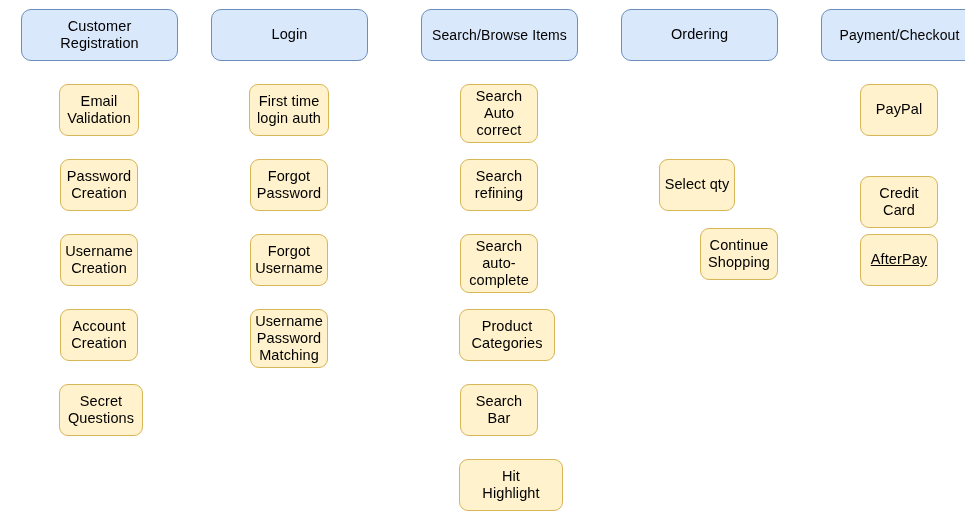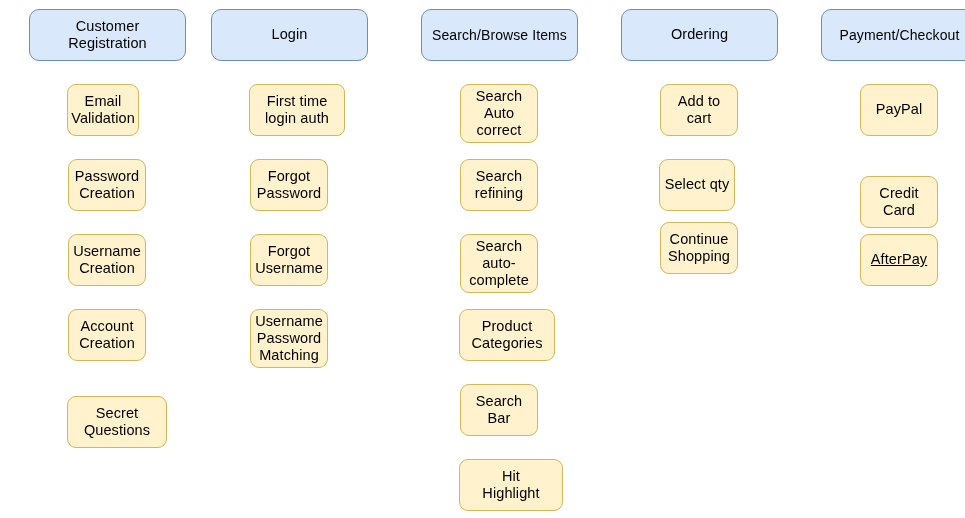--- a/index.html
+++ b/index.html
@@ -65,37 +65,37 @@
     height: 52px;
   }
   .leaf-node.lines-3 {
     height: 59px;
   }
 </style>
 </head>
 <body>
 
 <div id="diagram">
-    <div class="column" style="left: 8px; padding-left: 18px;">
+    <div class="column" style="left: 0px; padding-left: 18px;">
       <div class="node header-node">Customer
 Registration</div>
-      <div class="node leaf-node lines-2" style="width: 72px; left: 59px; top: 84px;">Email
+      <div class="node leaf-node lines-2" style="width: 80px; left: 59px; top: 84px;">Email
 Validation</div>
       <div class="node leaf-node lines-2" style="top: 159px;">Password
 Creation</div>
       <div class="node leaf-node lines-2" style="top: 234px;">Username
 Creation</div>
       <div class="node leaf-node lines-2" style="top: 309px;">Account
 Creation</div>
-      <div class="node leaf-node lines-2" style="width: 100px; left: 59px; top: 384px; margin-top: 12px;">Secret
+      <div class="node leaf-node lines-2" style="width: 84px; left: 59px; top: 384px;">Secret
 Questions</div>
     </div>
     <div class="column" style="left: 190px;">
       <div class="node header-node">Login</div>
-      <div class="node leaf-node lines-2" style="width: 96px; left: 59px; top: 84px; border-radius: 8px;">First time
+      <div class="node leaf-node lines-2" style="width: 80px; left: 59px; top: 84px;">First time
 login auth</div>
       <div class="node leaf-node lines-2" style="top: 159px;">Forgot
 Password</div>
       <div class="node leaf-node lines-2" style="top: 234px;">Forgot
 Username</div>
       <div class="node leaf-node lines-3" style="top: 309px;">Username
 Password
 Matching</div>
     </div>
     <div class="column" style="left: 400px;">
@@ -110,24 +110,22 @@
 complete</div>
       <div class="node leaf-node lines-2" style="width: 96px; left: 59px; top: 309px;">Product
 Categories</div>
       <div class="node leaf-node lines-2" style="top: 384px;">Search
 Bar</div>
       <div class="node leaf-node lines-2" style="width: 104px; left: 59px; top: 459px;">Hit
 Highlight</div>
     </div>
     <div class="column" style="left: 600px;">
       <div class="node header-node">Ordering</div>
-      <div class="node leaf-node lines-2" style="top: 84px;">Add to
-cart</div>
       <div class="node leaf-node lines-1" style="width: 76px; left: 59px; top: 159px;">Select qty</div>
-      <div class="node leaf-node lines-2" style="top: 222px;">Continue
+      <div class="node leaf-node lines-2" style="top: 228px; margin-left: 40px;">Continue
 Shopping</div>
     </div>
     <div class="column" style="left: 800px;">
       <div class="node header-node wide-label">Payment/Checkout</div>
       <div class="node leaf-node lines-1" style="top: 84px;">PayPal</div>
       <div class="node leaf-node lines-2" style="top: 176px;">Credit
 Card</div>
       <div class="node leaf-node lines-1" style="top: 234px; text-decoration: underline;">AfterPay</div>
     </div>
   </div>

